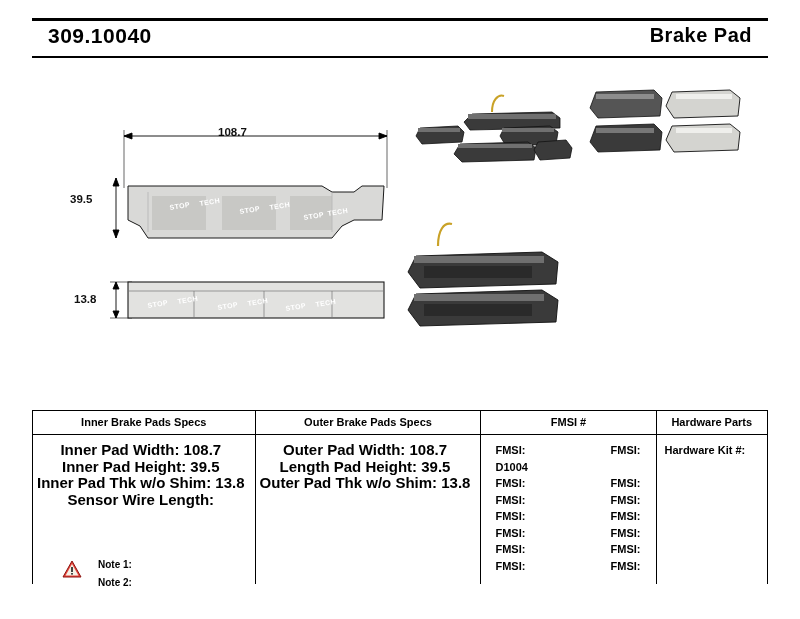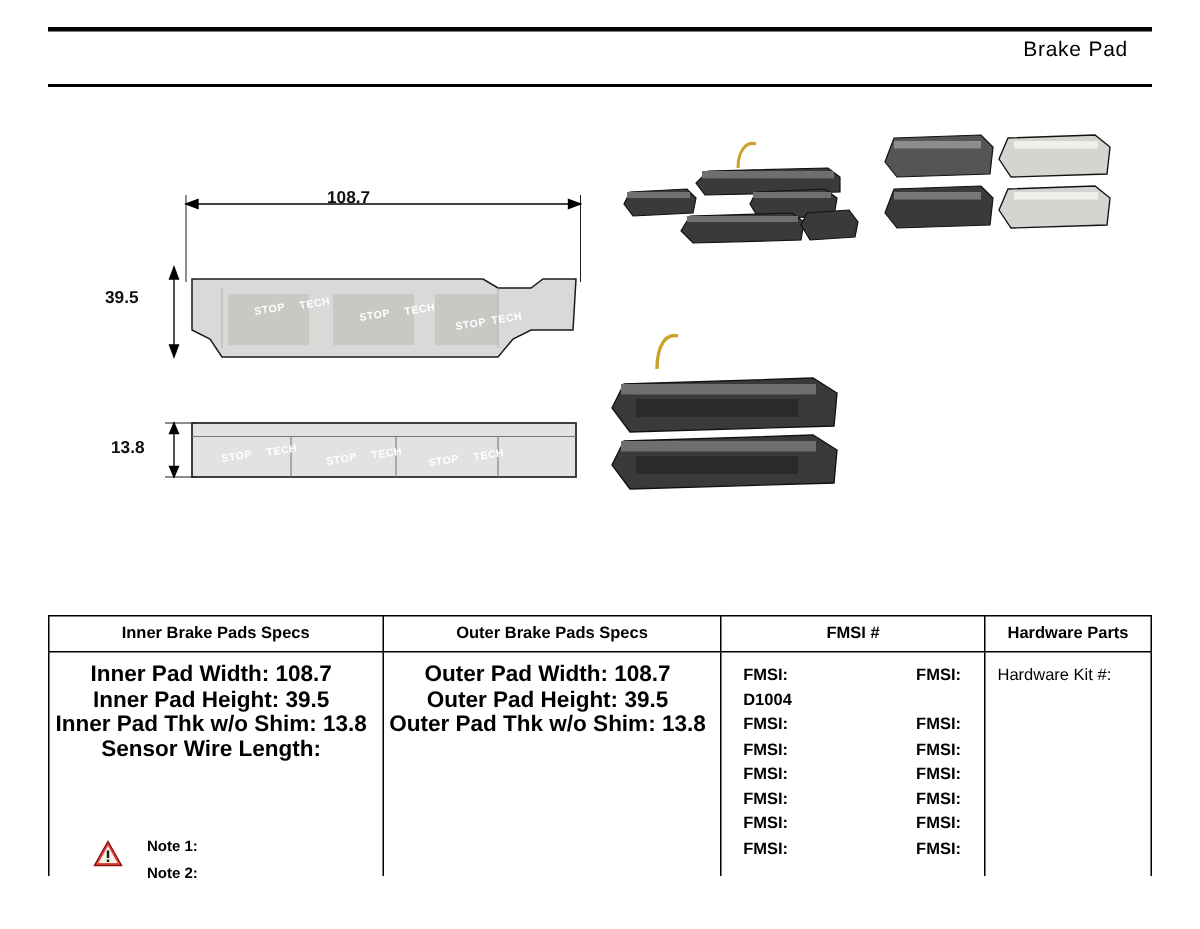--- a/index.html
+++ b/index.html
@@ -33,22 +33,22 @@
   .part-number {
     position: absolute;
     left: 48px; top: 24px;
     font-size: 21px;
     font-weight: bold;
     letter-spacing: 0.5px;
   }
   .doc-title {
     position: absolute;
     right: 48px; top: 24px;
-    font-size: 14px;
-    font-weight: normal;
+    font-size: 20px;
+    font-weight: bold;
     letter-spacing: 0.5px;
   }
   
   .drawing-area {
     position: absolute;
     left: 32px; top: 70px;
     width: 736px; height: 330px;
   }
   
   .dim {
@@ -127,21 +127,21 @@
     box-sizing: border-box;
     text-align: left;
   }
   .related-list {
     list-style: none;
     margin: 0;
     padding: 7px 0 10px 8px;
   }
   .related-list li {
     font-size: 11px;
-    font-weight: normal;
+    font-weight: bold;
     line-height: 16.5px;
     text-align: left;
   }
 
   
   .notes {
     position: absolute;
     left: 62px; top: 556px;
     width: 330px;
   }
@@ -169,20 +169,21 @@
     fill: #ffffff;
     letter-spacing: 0.4px;
   }
 </style>
 </head>
 <body>
 
 <div class="sheet">
 
   <div class="header-bar"></div>
+  <div class="part-number">309.10040</div>
   <div class="doc-title">Brake Pad</div>
 
   <div class="drawing-area">
 
     <div class="dim dim-width">108.7</div>
     <div class="dim dim-height">39.5</div>
     <div class="dim dim-thk">13.8</div>
 
     <svg width="380" height="300" viewBox="0 0 380 300" style="position:absolute;left:0;top:0;">
 
@@ -306,21 +307,21 @@
               <span class="val">13.8</span></li>
             <li><span>Sensor Wire Length:</span>
               <span class="val"></span></li>
           </ul>
         </td>
 
         <td>
           <ul class="kv-list">
             <li><span>Outer Pad Width:</span>
               <span class="val">108.7</span></li>
-            <li><span>Outer Pad Height:</span>
+            <li><span>Length Pad Height:</span>
               <span class="val">39.5</span></li>
             <li><span>Outer Pad Thk w/o Shim:</span>
               <span class="val">13.8</span></li>
           </ul>
         </td>
 
         <td>
           <div class="fmsi-grid">
             <div class="fmsi-row">
               <span class="c1">FMSI:  D1004</span>

